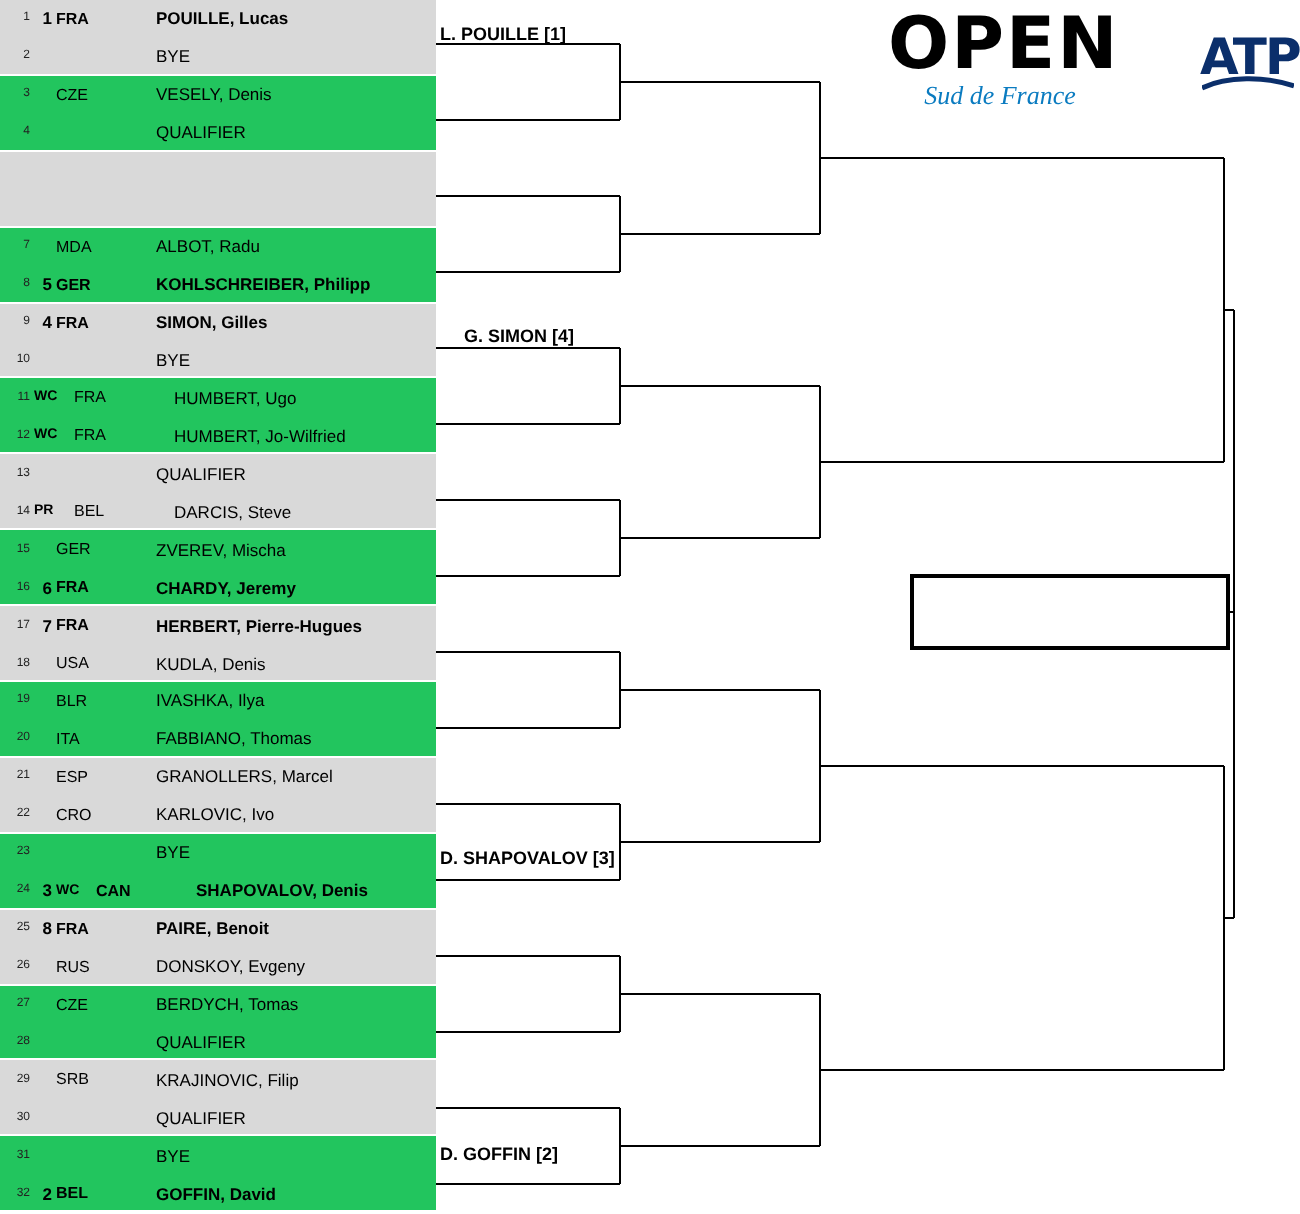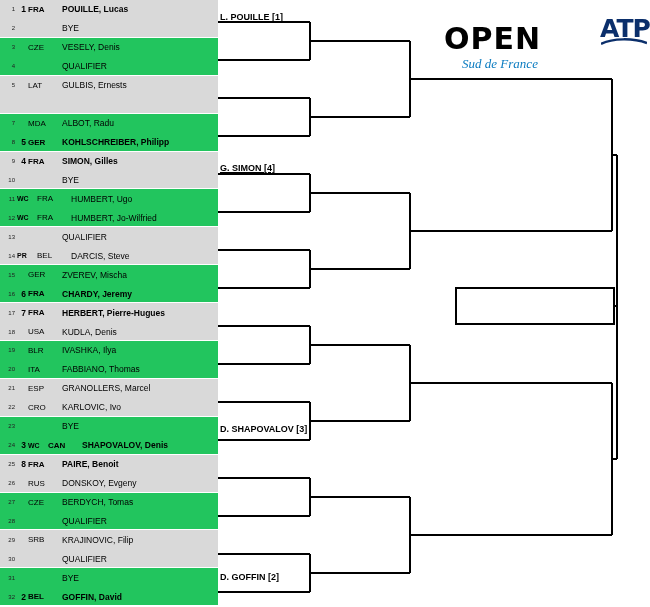--- a/index.html
+++ b/index.html
@@ -60,21 +60,21 @@
     color: #000;
   }
   .seed {
     width: 11px;
     text-align: right;
     padding-right: 2px;
     font-size: 8.5px;
     font-weight: bold;
   }
   .nat {
-    width: 34px;
+    width: 50px;
     text-align: left;
     font-size: 8px;
   }
   .pname {
     font-size: 8.5px;
   }
   .pname.bold { font-weight: bold; text-align: right; }
   .nat.bold { font-weight: bold; }
 
   
@@ -89,26 +89,25 @@
 
   
   #open-logo {
     position: absolute;
     left: 444px;
     top: 8px;
     width: 115px;
     height: 60px;
   }
   .open-word {
-    font-size: 30px;
+    font-size: 36px;
     font-weight: bold;
     letter-spacing: 1px;
     line-height: 30px;
     font-family: "DejaVu Sans", sans-serif;
-    margin-top: 16px;
   }
   .sud {
     margin-top: 2px;
     font-family: Liberation Serif, serif;
     font-style: italic;
     font-size: 13px;
     color: #0a7bc0;
     text-align: center;
     width: 112px;
   }
@@ -260,26 +259,20 @@
       </div>
       <div class="slot">
         <span class="num">4</span>
         <span class="seed"></span>
         <span class="nat"></span>
         <span class="pname">QUALIFIER</span>
       </div>
     </div>
 
     <div class="pair shaded">
-      <div class="slot">
-        <span class="num">5</span>
-        <span class="seed"></span>
-        <span class="nat">LAT</span>
-        <span class="pname">GULBIS, Ernests</span>
-      </div>
     </div>
 
     <div class="pair plain">
       <div class="slot">
         <span class="num">7</span>
         <span class="seed"></span>
         <span class="nat">MDA</span>
         <span class="pname">ALBOT, Radu</span>
       </div>
       <div class="slot">
@@ -467,21 +460,21 @@
         <span class="num">32</span>
         <span class="seed">2</span>
         <span class="nat bold">BEL</span>
         <span class="pname bold">GOFFIN, David</span>
       </div>
     </div>
 
   </div>
 
   <div class="adv" style="left:220px; top:12px;">L. POUILLE [1]</div>
-  <div class="adv" style="left:220px; top:163px;text-decoration:underline;">G. SIMON [4]</div>
+  <div class="adv" style="left:232px; top:163px;">G. SIMON [4]</div>
   <div class="adv" style="left:220px; top:424px;text-align:right;">D. SHAPOVALOV [3]</div>
   <div class="adv" style="left:220px; top:572px;">D. GOFFIN [2]</div>
 
   <div id="open-logo">
     <div class="open-word">OPEN</div>
     <div class="sud">Sud de France</div>
   </div>
 
   <div id="atp-logo">
     <span class="atp-word">ATP</span>

